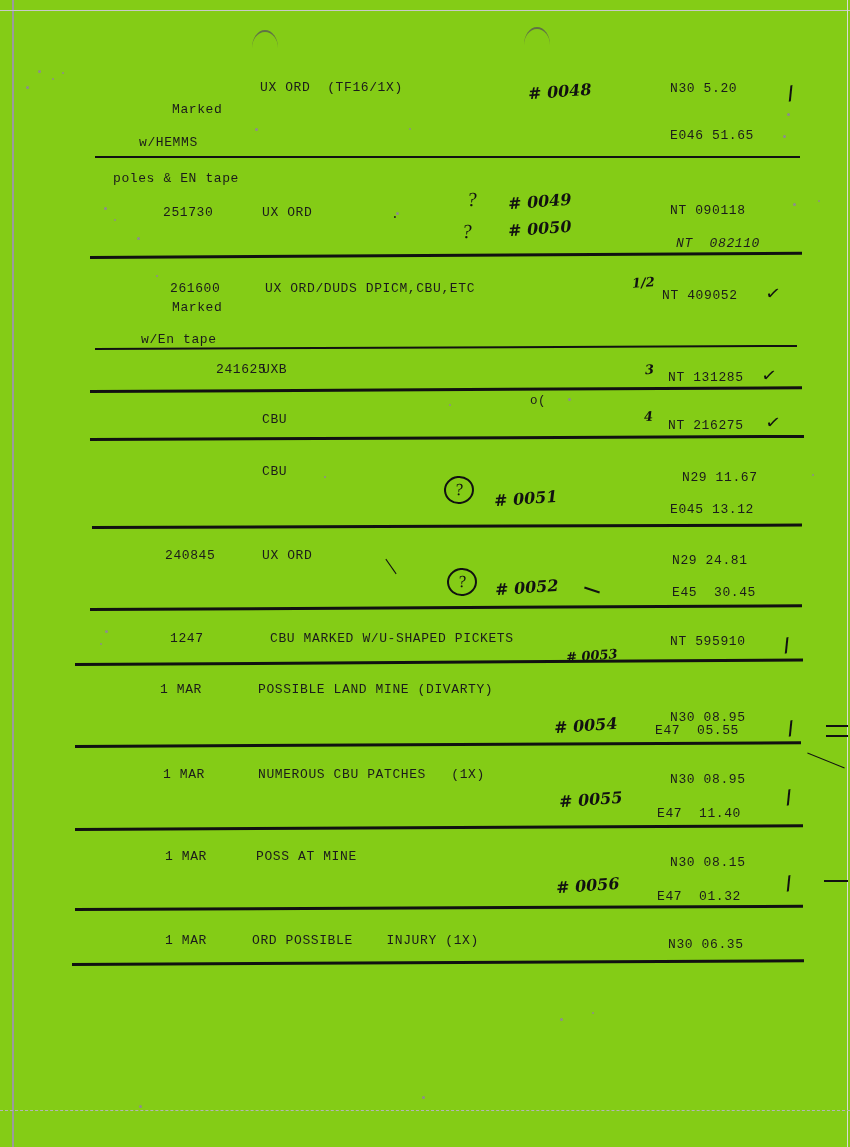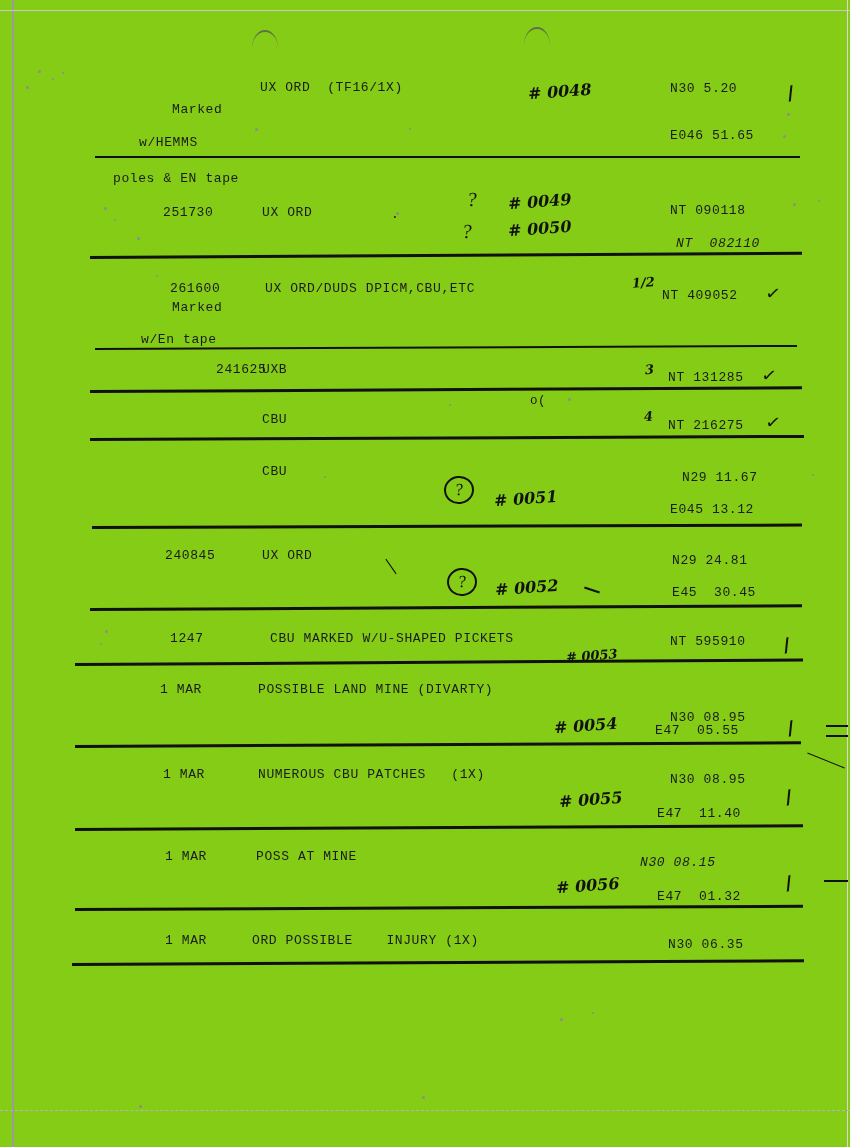--- a/index.html
+++ b/index.html
@@ -245,21 +245,21 @@
   <div class="t" style="left:258px; top:767px;">NUMEROUS CBU PATCHES   (1X)</div>
   <div class="t" style="left:670px; top:772px;">N30 08.95</div>
   <div class="t" style="left:657px; top:806px;">E47  11.40</div>
   <div class="hw" style="left:559px; top:790px;"># 0055</div>
   <div class="tick" style="left:784px; top:782px;">∕</div>
   <div class="dash" style="left:806px; top:760px; width:40px; transform:rotate(22deg); height:1px;"></div>
   <div class="rule" style="left:75px; top:828px; width:728px; height:3px; transform:rotate(-0.3deg);"></div>
 
   <div class="t" style="left:165px; top:849px;">1 MAR</div>
   <div class="t" style="left:256px; top:849px;">POSS AT MINE</div>
-  <div class="t" style="left:640px; top:855px;font-style:italic;">N30 08.15</div>
+  <div class="t" style="left:670px; top:855px;">N30 08.15</div>
   <div class="t" style="left:657px; top:889px;">E47  01.32</div>
   <div class="hw" style="left:556px; top:876px;"># 0056</div>
   <div class="tick" style="left:784px; top:868px;">∕</div>
   <div class="dash" style="left:824px; top:880px; width:24px;"></div>
   <div class="rule" style="left:75px; top:908px; width:728px; height:3px; transform:rotate(-0.25deg);"></div>
 
   <div class="t" style="left:165px; top:933px;">1 MAR</div>
   <div class="t" style="left:252px; top:933px;">ORD POSSIBLE    INJURY (1X)</div>
   <div class="t" style="left:668px; top:937px;">N30 06.35</div>
   <div class="rule" style="left:72px; top:963px; width:732px; height:3px; transform:rotate(-0.3deg);"></div>

